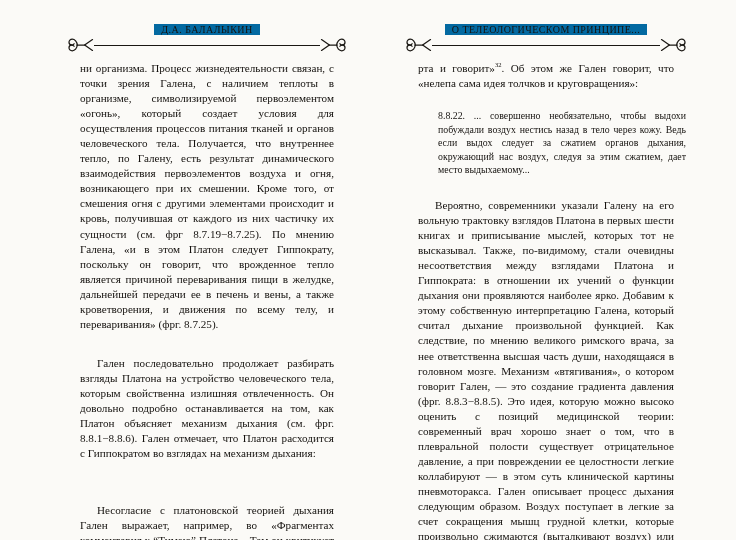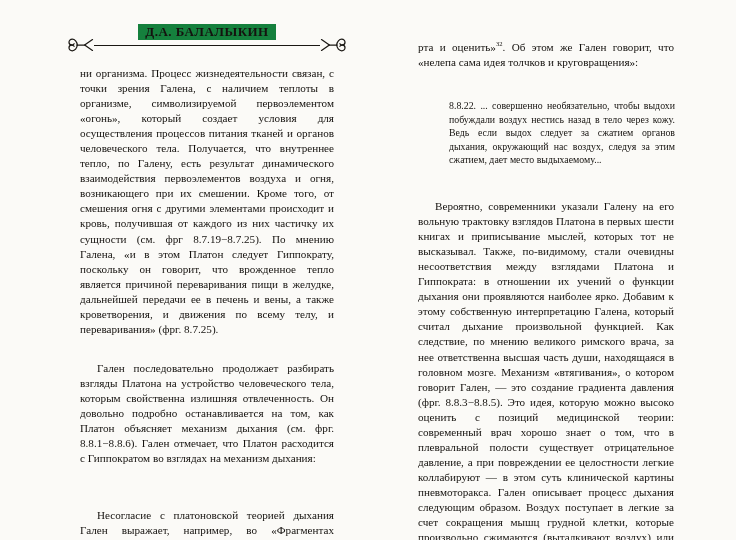--- a/index.html
+++ b/index.html
@@ -36,28 +36,27 @@
     position: relative;
     height: 26px;
     display: flex;
     align-items: center;
     justify-content: center;
     margin-bottom: 10px;
   }
   .runhead-title {
     position: relative;
     z-index: 2;
-    font-size: 13px;
+    font-size: 10px;
     letter-spacing: 0.45px;
     text-transform: uppercase;
-    background: #15803d;
+    background: #0369a1;
     padding: 0 7px;
     white-space: nowrap;
     transform: translateY(-4px);
-    font-weight: bold;
   }
   .runhead-rule {
     position: absolute;
     left: 26px;
     right: 26px;
     top: 17px;
     height: 1.1px;
     background: #1a1713;
     z-index: 1;
   }
@@ -86,21 +85,21 @@
     text-indent: 17px;
     hyphens: manual;
     word-spacing: 0.1px;
   }
   p.para.cont { text-indent: 0; }
   .quote {
     margin: 4px 0 4px 0;
     padding-left: 32px;
   }
   .quote p {
-    margin: 11px;
+    margin: 0;
     font-size: 9.85px;
     line-height: 13.6px;
     text-align: justify;
     text-indent: 0;
   }
   .gap-sm { height: 5px; }
   .gap-xs { height: 2px; }
   sup.fnref {
     font-size: 6.6px;
     vertical-align: super;
@@ -148,23 +147,43 @@
 
         <div class="gap-sm"></div>
 
         <p class="para">Несогласие с платоновской теорией дыхания Гален выражает, например, во «Фрагментах комментария к “Тимею” Платона». Там он критикует представления Платона о дыхании как механизме «кругового толчка, загоняющего дыхание в проходы</p>
       </div>
 
     </div>
 
     <div class="page page-right">
 
+      <div class="runhead">
+        <div class="runhead-rule"></div>
+        <span class="orn orn-left">
+          <svg viewBox="0 0 26 22" xmlns="http://www.w3.org/2000/svg">
+            <path d="M9.2 11 C9.2 7.6 6.6 5.2 4.3 5.2 C2.2 5.2 1 6.7 1 8.2 C1 9.7 2.2 10.9 3.8 10.9 C4.9 10.9 5.7 10.4 6.1 9.7" fill="none" stroke="#1a1713" stroke-width="1.25" stroke-linecap="round"></path>
+            <path d="M9.2 11 C9.2 14.4 6.6 16.8 4.3 16.8 C2.2 16.8 1 15.3 1 13.8 C1 12.3 2.2 11.1 3.8 11.1 C4.9 11.1 5.7 11.6 6.1 12.3" fill="none" stroke="#1a1713" stroke-width="1.25" stroke-linecap="round"></path>
+            <path d="M9.2 11 L17.5 11" fill="none" stroke="#1a1713" stroke-width="1.25" stroke-linecap="round"></path>
+            <path d="M24.5 5.6 L16.6 11 L24.5 16.4" fill="none" stroke="#1a1713" stroke-width="1.25" stroke-linecap="round" stroke-linejoin="round"></path>
+          </svg>
+        </span>
+        <span class="orn orn-right">
+          <svg viewBox="0 0 26 22" xmlns="http://www.w3.org/2000/svg">
+            <path d="M9.2 11 C9.2 7.6 6.6 5.2 4.3 5.2 C2.2 5.2 1 6.7 1 8.2 C1 9.7 2.2 10.9 3.8 10.9 C4.9 10.9 5.7 10.4 6.1 9.7" fill="none" stroke="#1a1713" stroke-width="1.25" stroke-linecap="round"></path>
+            <path d="M9.2 11 C9.2 14.4 6.6 16.8 4.3 16.8 C2.2 16.8 1 15.3 1 13.8 C1 12.3 2.2 11.1 3.8 11.1 C4.9 11.1 5.7 11.6 6.1 12.3" fill="none" stroke="#1a1713" stroke-width="1.25" stroke-linecap="round"></path>
+            <path d="M9.2 11 L17.5 11" fill="none" stroke="#1a1713" stroke-width="1.25" stroke-linecap="round"></path>
+            <path d="M24.5 5.6 L16.6 11 L24.5 16.4" fill="none" stroke="#1a1713" stroke-width="1.25" stroke-linecap="round" stroke-linejoin="round"></path>
+          </svg>
+        </span>
+        <span class="runhead-title">О ТЕЛЕОЛОГИЧЕСКОМ ПРИНЦИПЕ...</span>
+      </div>
 
       <div class="body-col">
-        <p class="para cont"><span>рта и оценить»</span><sup class="fnref">32</sup><span>. Об этом же Гален говорит, что «нелепа сама идея толчков и круговращения»:</span></p>
+        <p class="para cont"><span>рта и говорит»</span><sup class="fnref">32</sup><span>. Об этом же Гален говорит, что «нелепа сама идея толчков и круговращения»:</span></p>
 
         <div class="gap-xs"></div>
 
         <div class="quote">
           <p>8.8.22. ... совершенно необязательно, чтобы выдохи побуждали воздух нестись назад в тело через кожу. Ведь если выдох следует за сжатием органов дыхания, окружающий нас воздух, следуя за этим сжатием, дает место выдыхаемому...</p>
         </div>
 
         <div class="gap-sm"></div>
 
         <p class="para">Вероятно, современники указали Галену на его вольную трактовку взглядов Платона в первых шести книгах и приписывание мыслей, которых тот не высказывал. Также, по-видимому, стали очевидны несоответствия между взглядами Платона и Гиппократа: в отношении их учений о функции дыхания они проявляются наиболее ярко. Добавим к этому собственную интерпретацию Галена, который считал дыхание произвольной функцией. Как следствие, по мнению великого римского врача, за нее ответственна высшая часть души, находящаяся в головном мозге. Механизм «втягивания», о котором говорит Гален, — это создание градиента давления (фрг. 8.8.3−8.8.5). Это идея, которую можно высоко оценить с позиций медицинской теории: современный врач хорошо знает о том, что в плевральной полости существует отрицательное давление, а при повреждении ее целостности легкие коллабируют — в этом суть клинической картины пневмоторакса. Гален описывает процесс дыхания следующим образом. Воздух поступает в легкие за счет сокращения мышц грудной клетки, которые произвольно сжимаются (выталкивают воздух) или разжимаются (втягивают воздух) благодаря побуждающему действию нервов. Таким образом, человек «втягивает в себя внешний воздух извне через рот в легкие, а через кожу — в артерии» (фрг. 8.8.13).</p>

